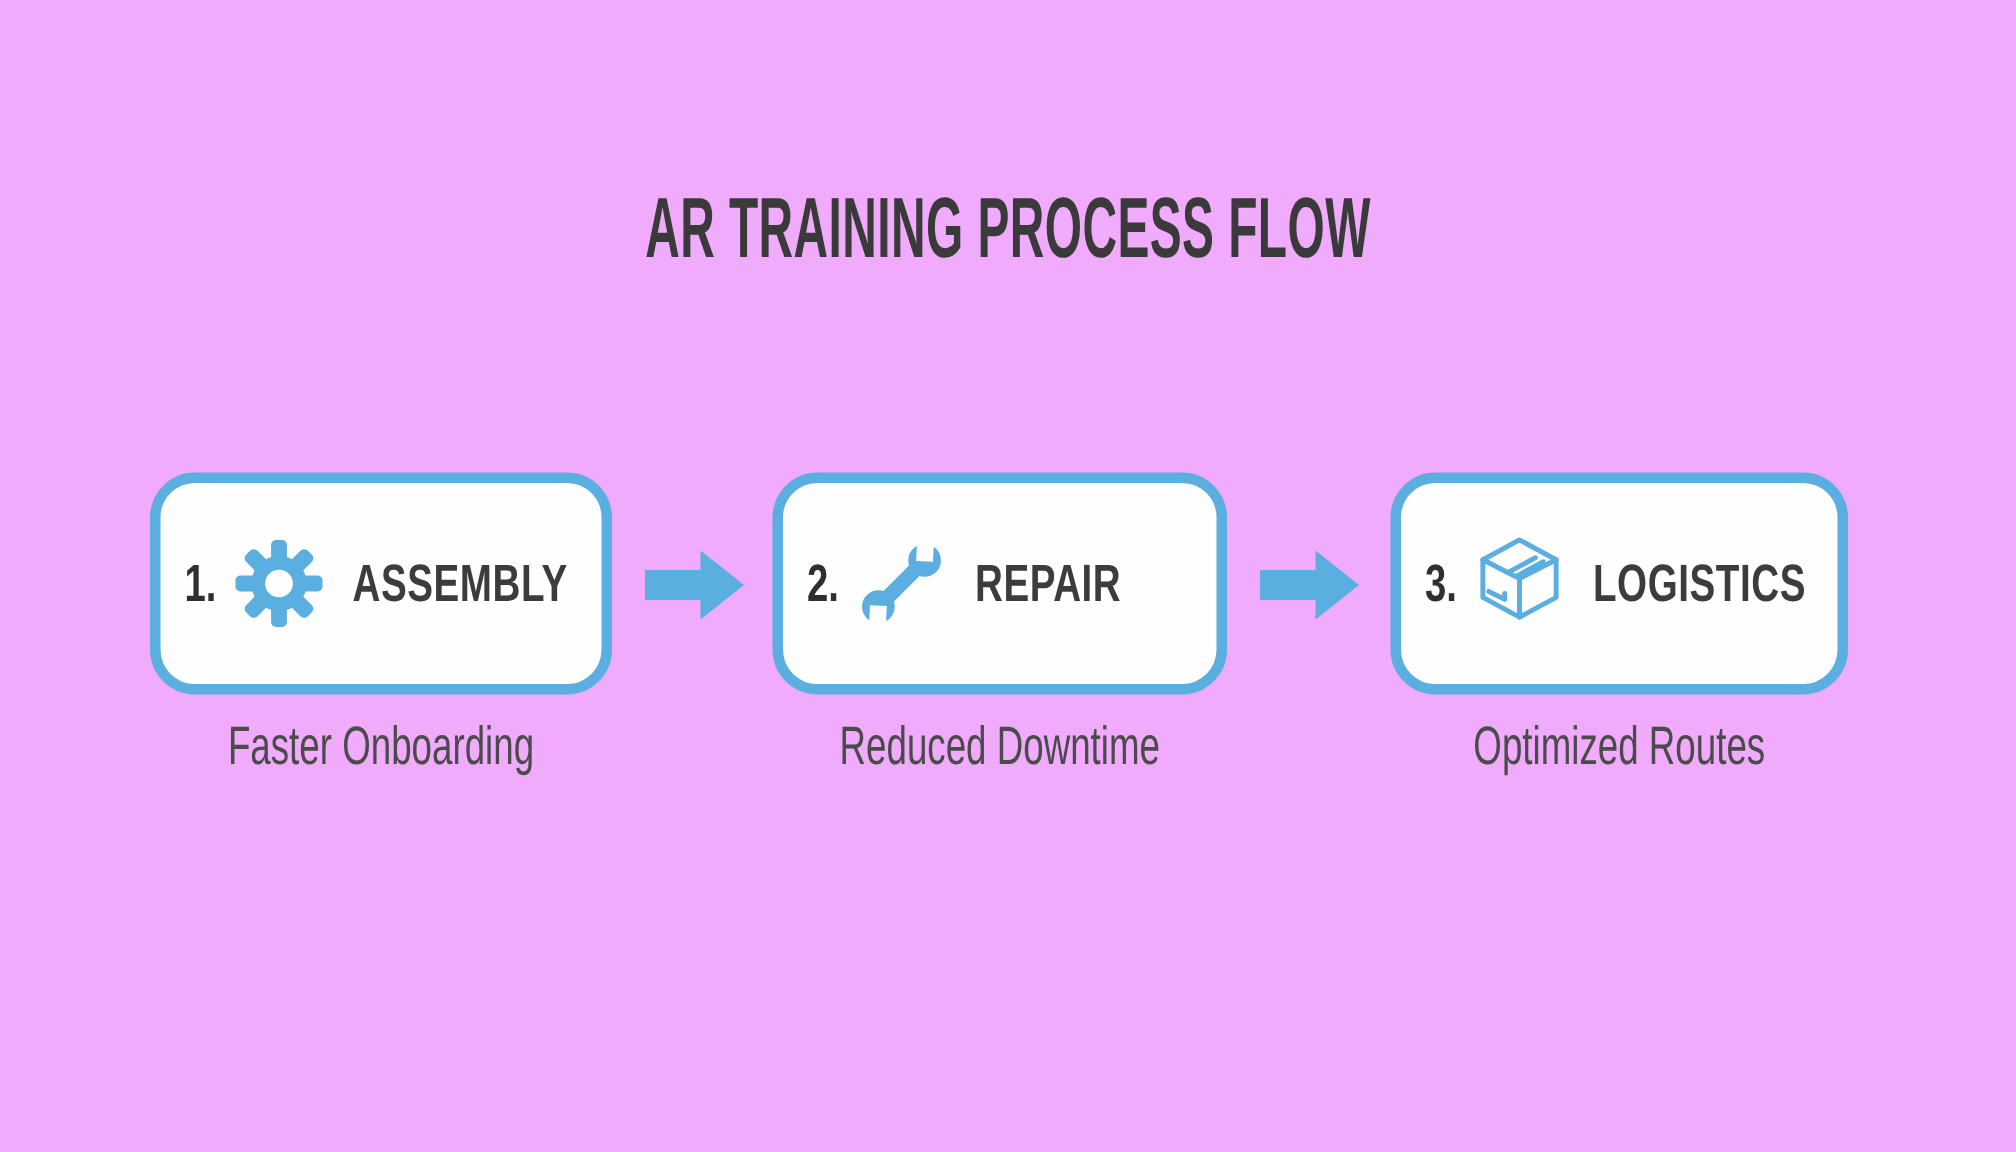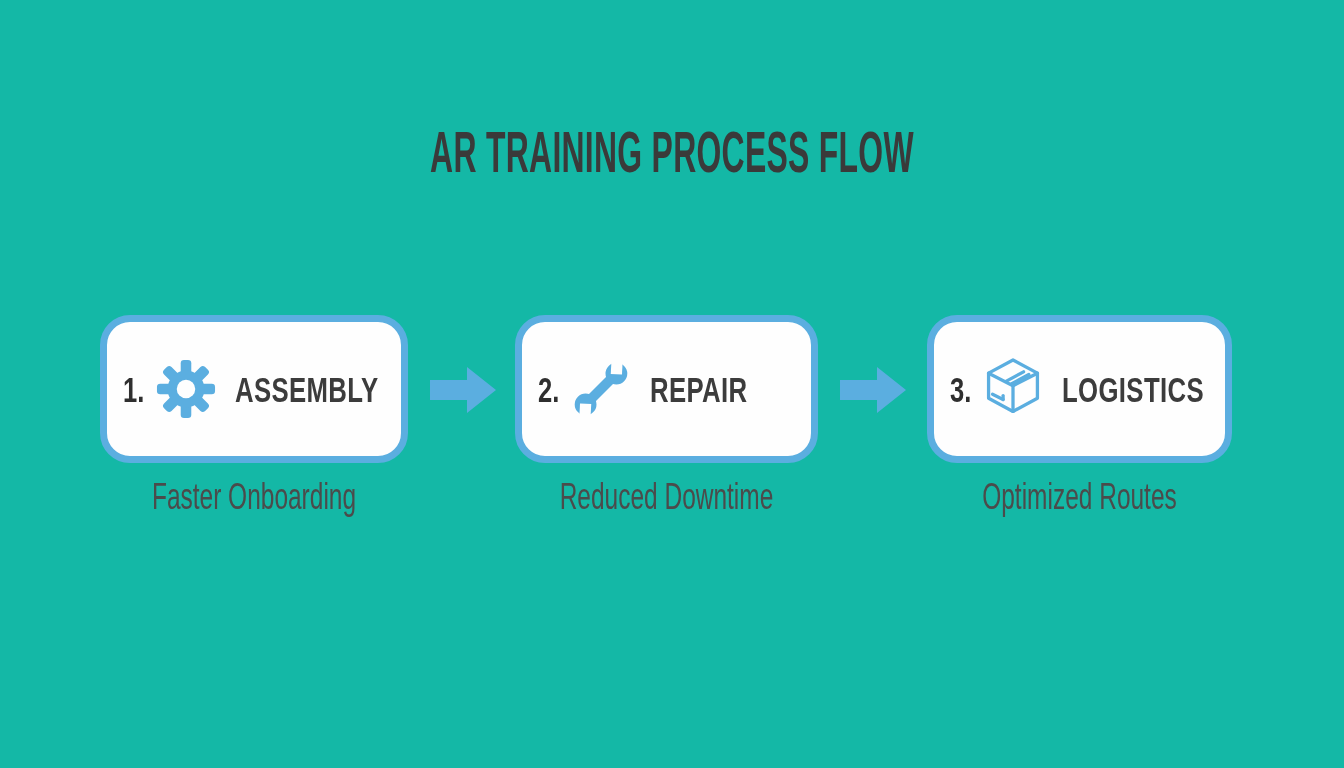--- a/index.html
+++ b/index.html
@@ -1,18 +1,18 @@
 <!DOCTYPE html>
 <html><head>
 <meta charset="utf-8">
 <style>
   html,body { margin:0; padding:0; background:#ffffff; }
   #canvas {
     position:relative; width:1344px; height:768px;
-    background:#14b8a6; overflow:hidden;
+    background:#f0abfc; overflow:hidden;
     font-family:"Liberation Sans", sans-serif;
   }
   .title {
     position:absolute; left:0; top:124px; width:1344px;
     text-align:center; font-size:57px; font-weight:bold;
     color:#3a3a3a; line-height:1; white-space:nowrap;
     transform:scaleX(0.56); transform-origin:center;
     letter-spacing:0.5px;
   }
   .box {

